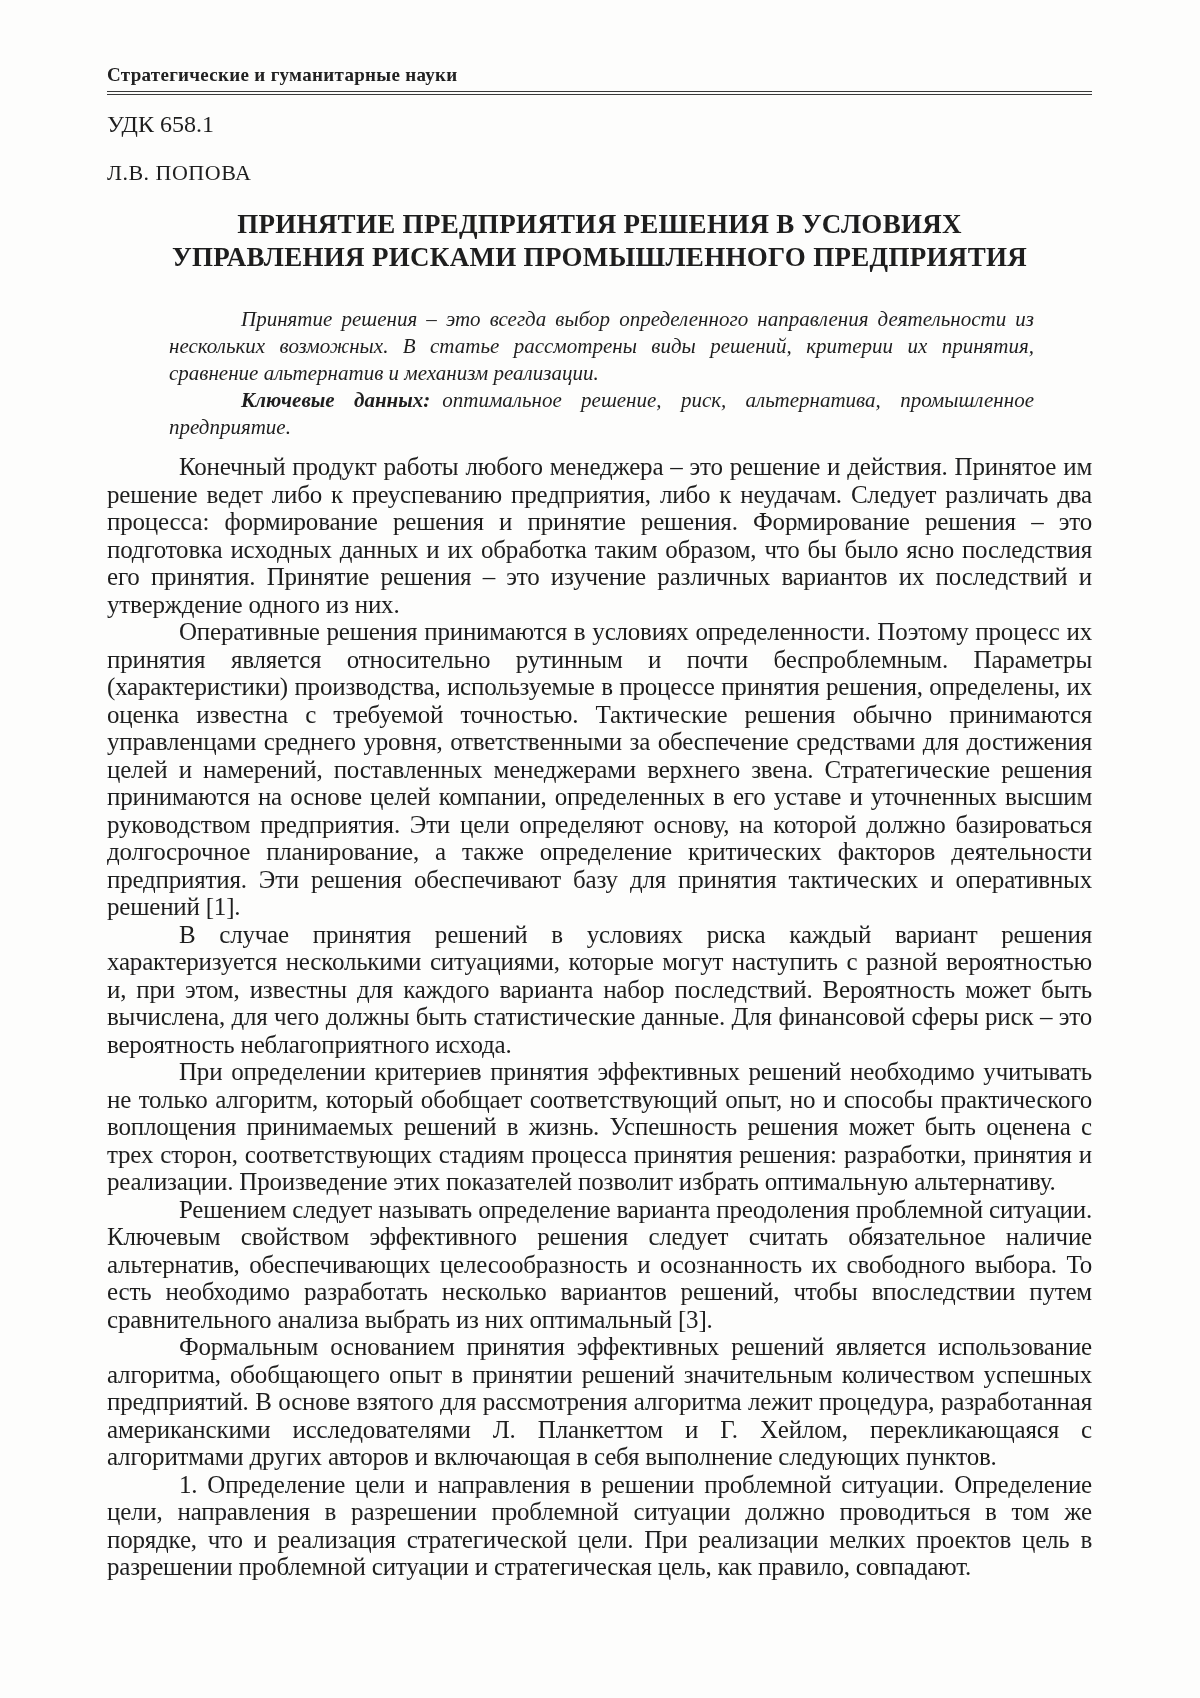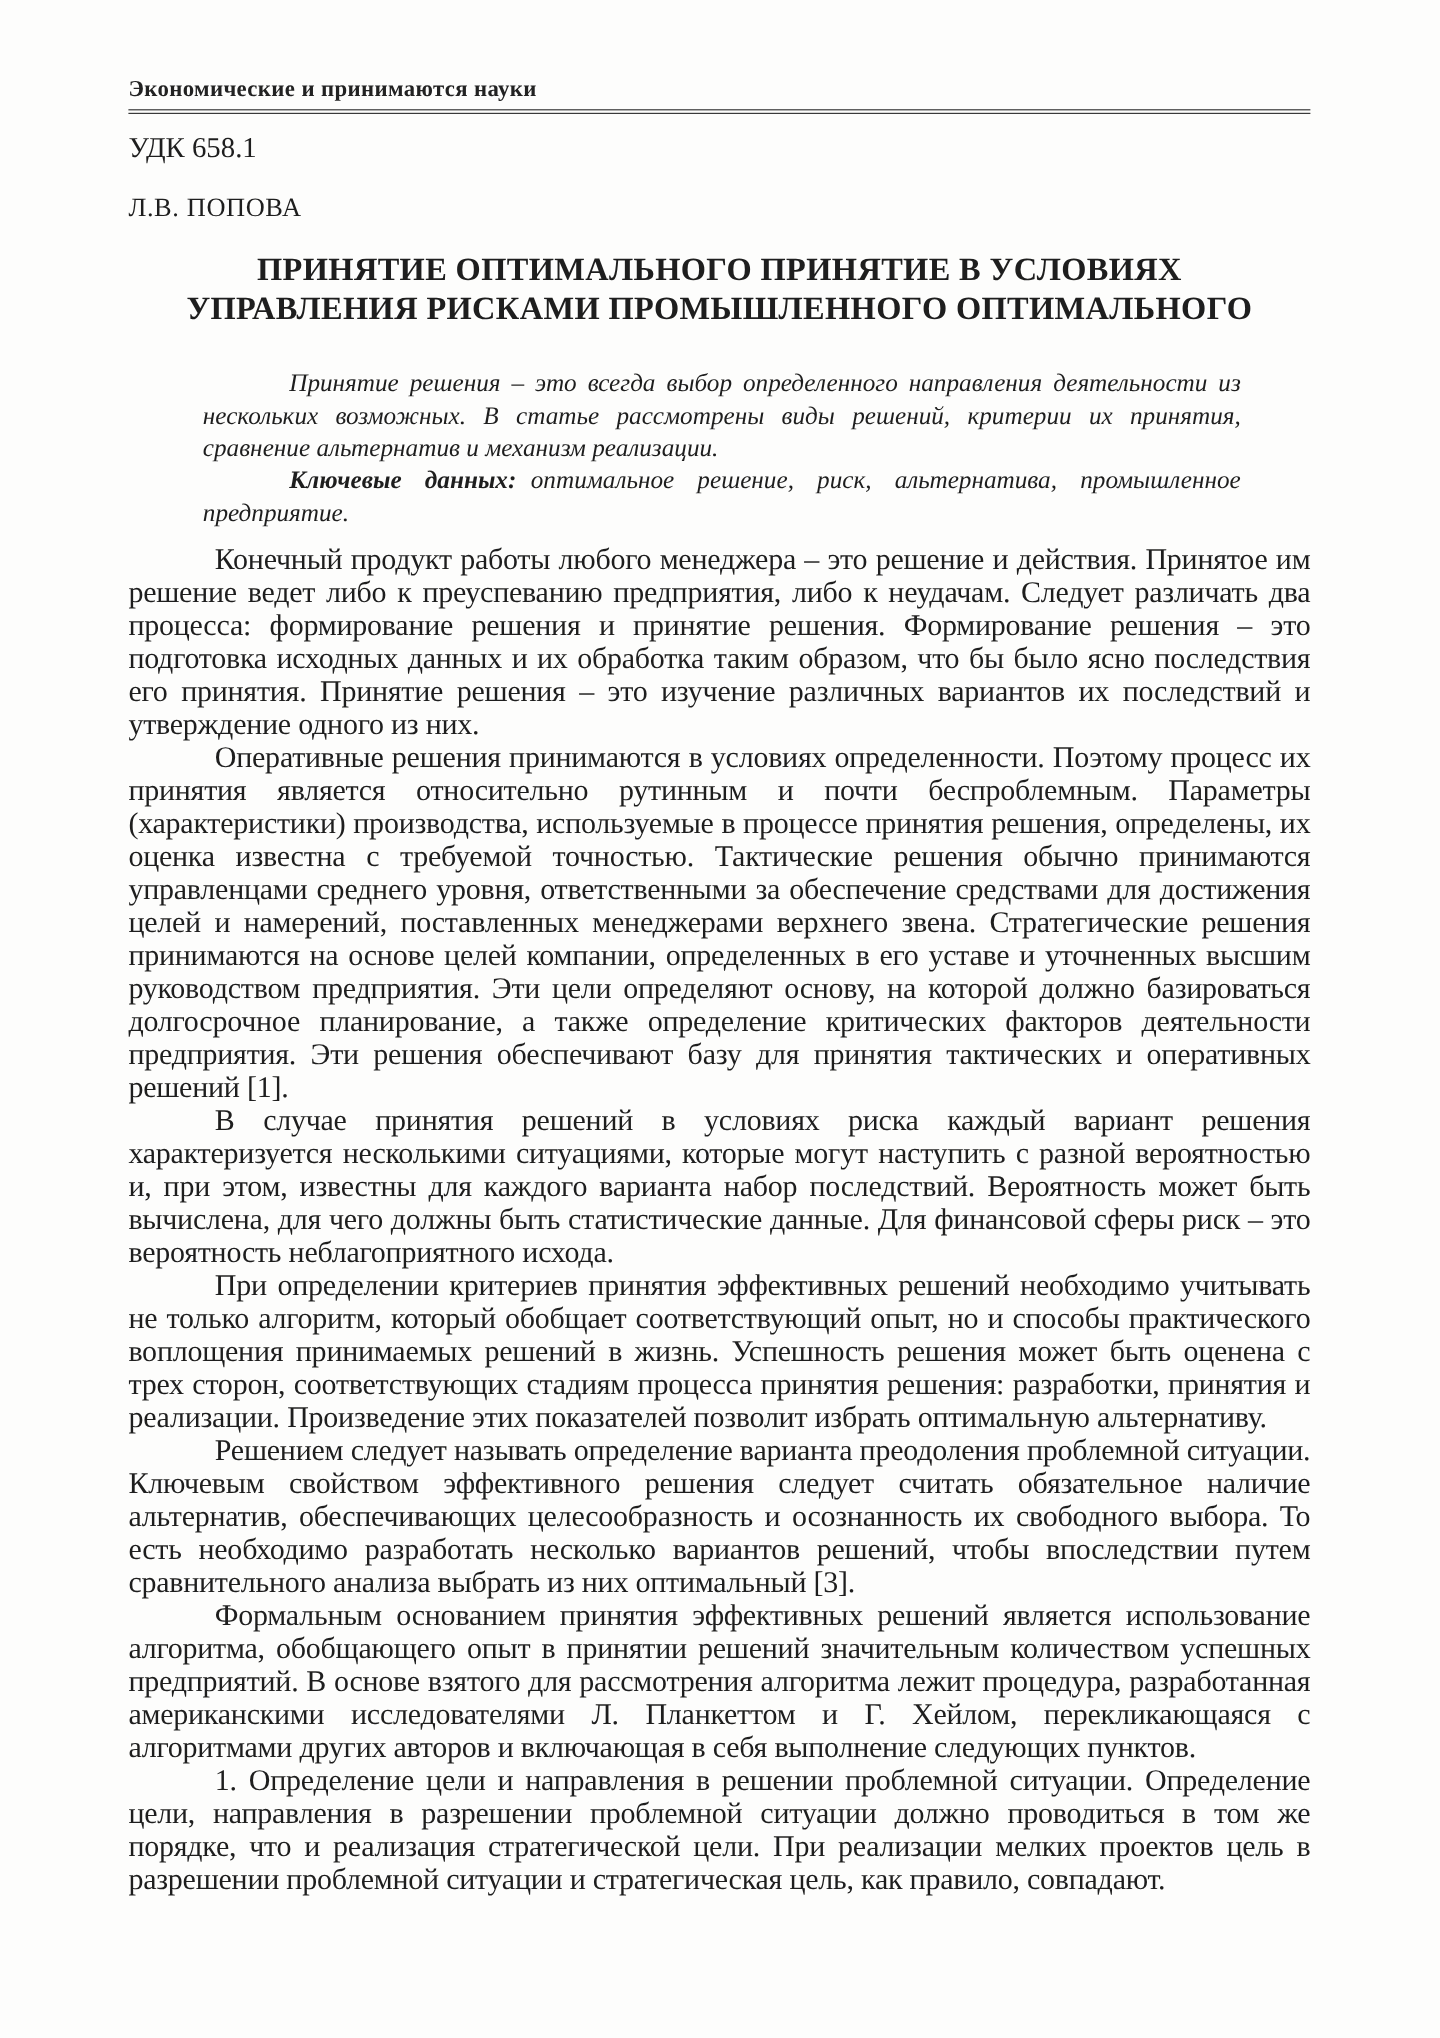--- a/index.html
+++ b/index.html
@@ -93,30 +93,30 @@
     font-style: italic;
     white-space: nowrap;
   }
 </style>
 </head>
 <body>
 
 <div class="page">
   <div class="content">
 
-    <div class="journal-header">Экономические и принимаются науки</div>
+    <div class="journal-header">Стратегические и гуманитарные науки</div>
     <div class="double-rule"></div>
 
     <div class="udc">УДК 658.1</div>
 
     <div class="author">Л.В. ПОПОВА</div>
 
     <h1 class="article-title" style="margin-bottom:0;">
-      <div>ПРИНЯТИЕ ОПТИМАЛЬНОГО ПРИНЯТИЕ В УСЛОВИЯХ</div>
-      <div>УПРАВЛЕНИЯ РИСКАМИ ПРОМЫШЛЕННОГО ОПТИМАЛЬНОГО</div>
+      <div>ПРИНЯТИЕ ПРЕДПРИЯТИЯ РЕШЕНИЯ В УСЛОВИЯХ</div>
+      <div>УПРАВЛЕНИЯ РИСКАМИ ПРОМЫШЛЕННОГО ПРЕДПРИЯТИЯ</div>
     </h1>
 
     <div class="abstract-block">
       <p>Принятие решения – это всегда выбор определенного направления деятельности из нескольких возможных. В статье рассмотрены виды решений, критерии их принятия, сравнение альтернатив и механизм реализации.</p>
       <p>
         <span class="keywords-label">Ключевые данных:</span><span>оптимальное решение, риск, альтернатива, промышленное предприятие.</span>
       </p>
     </div>
 
     <div class="body-text">

